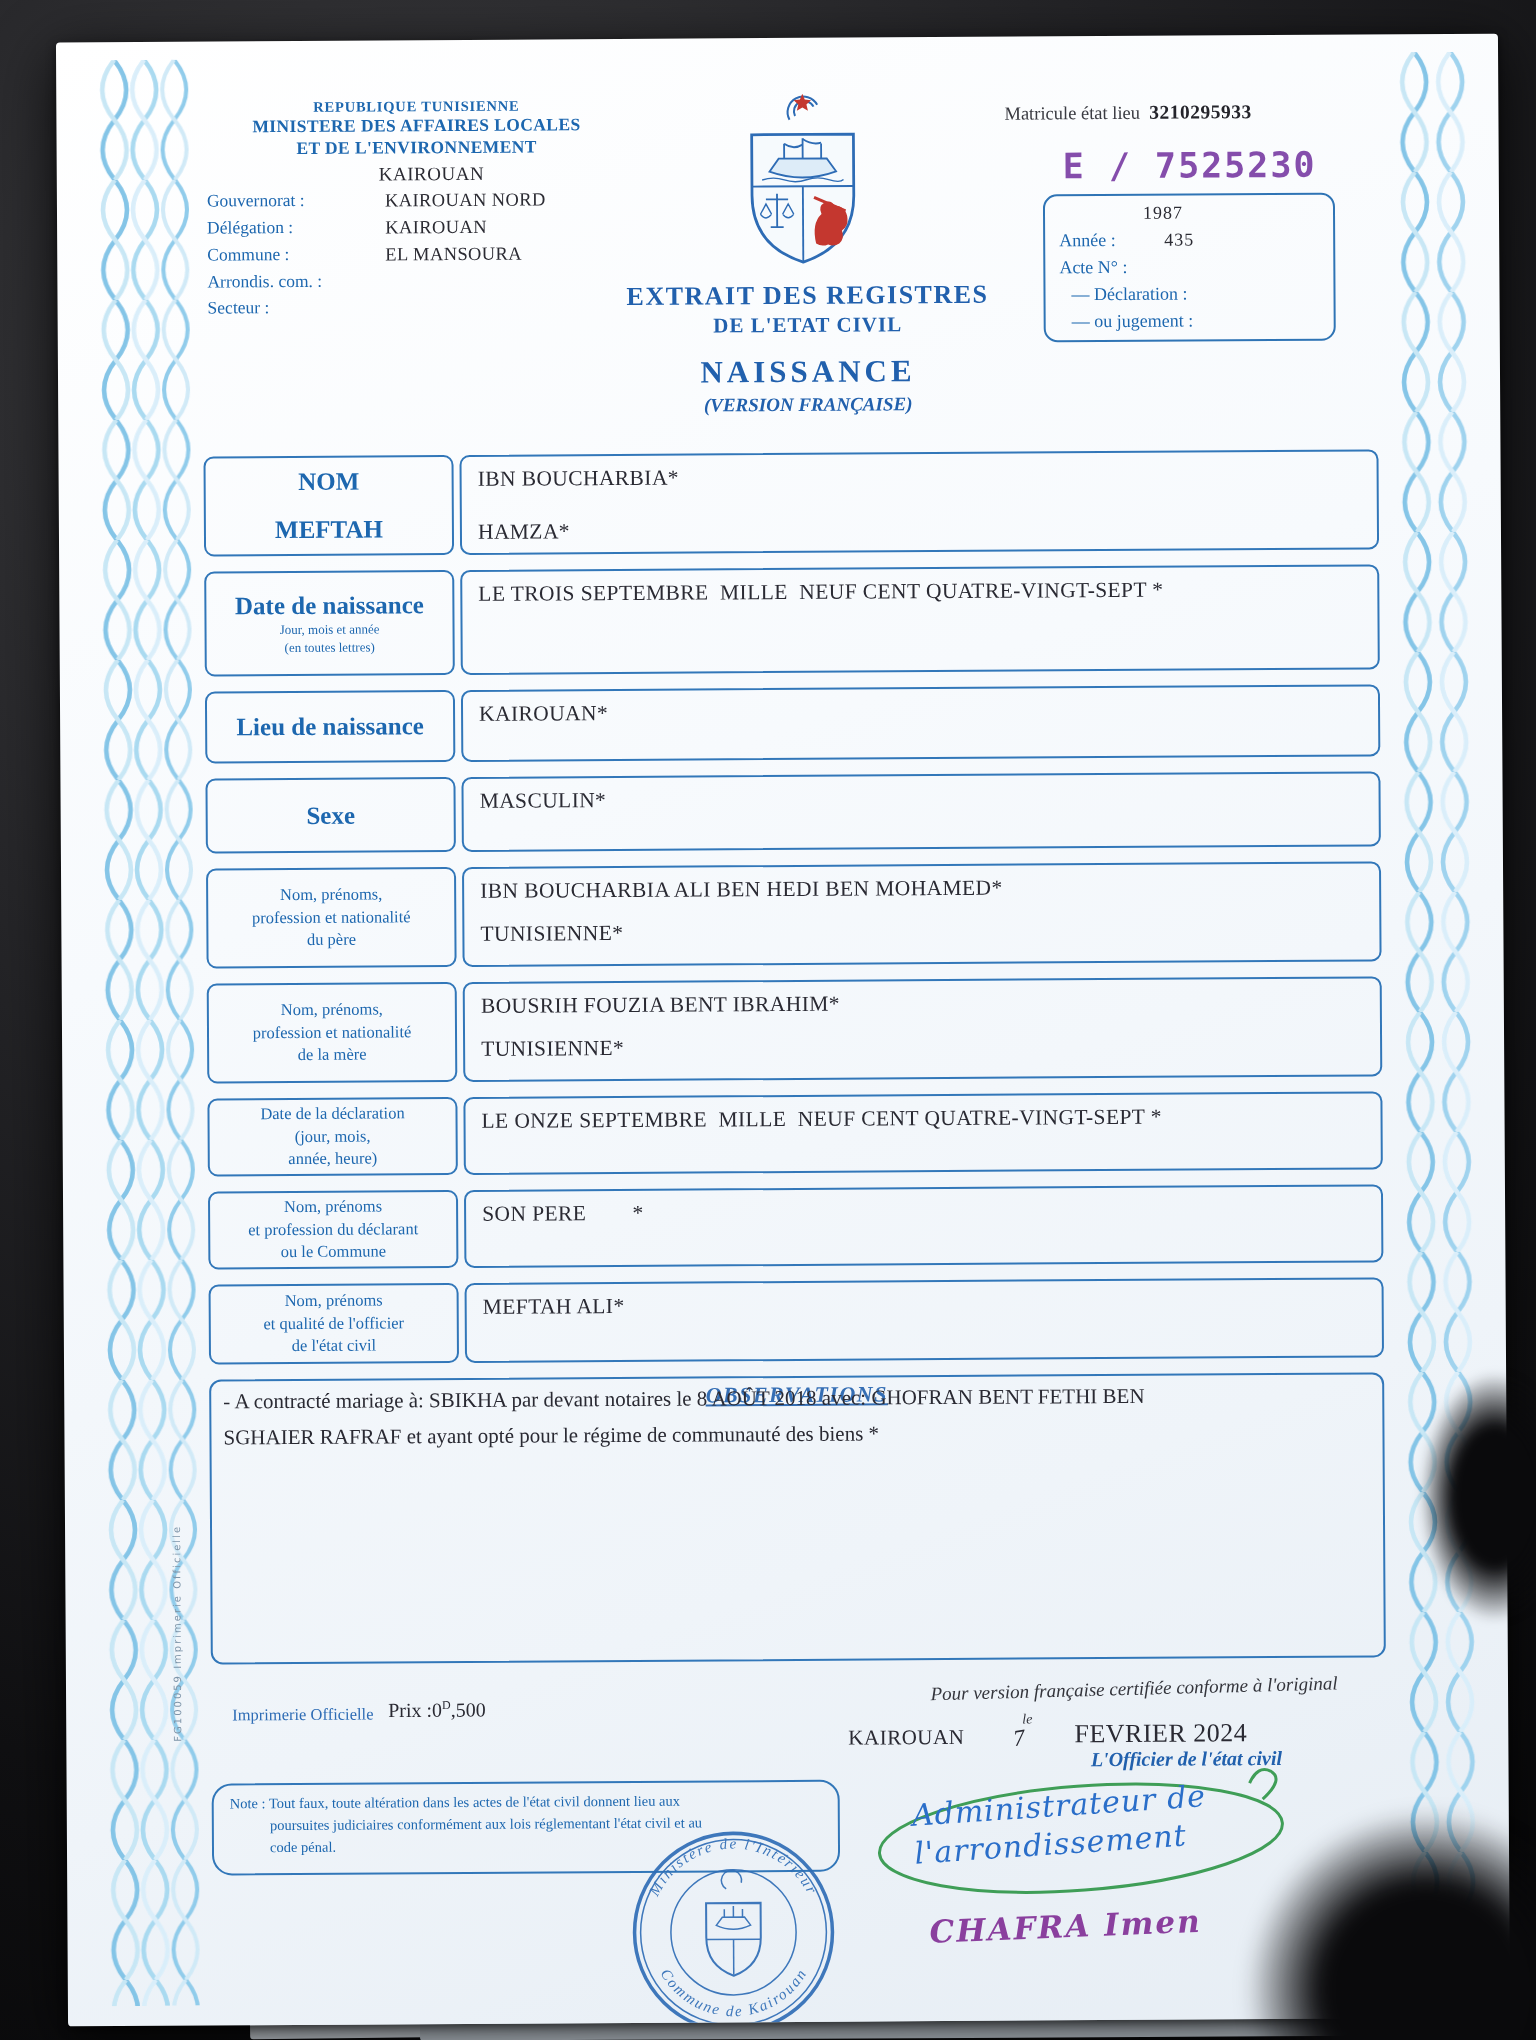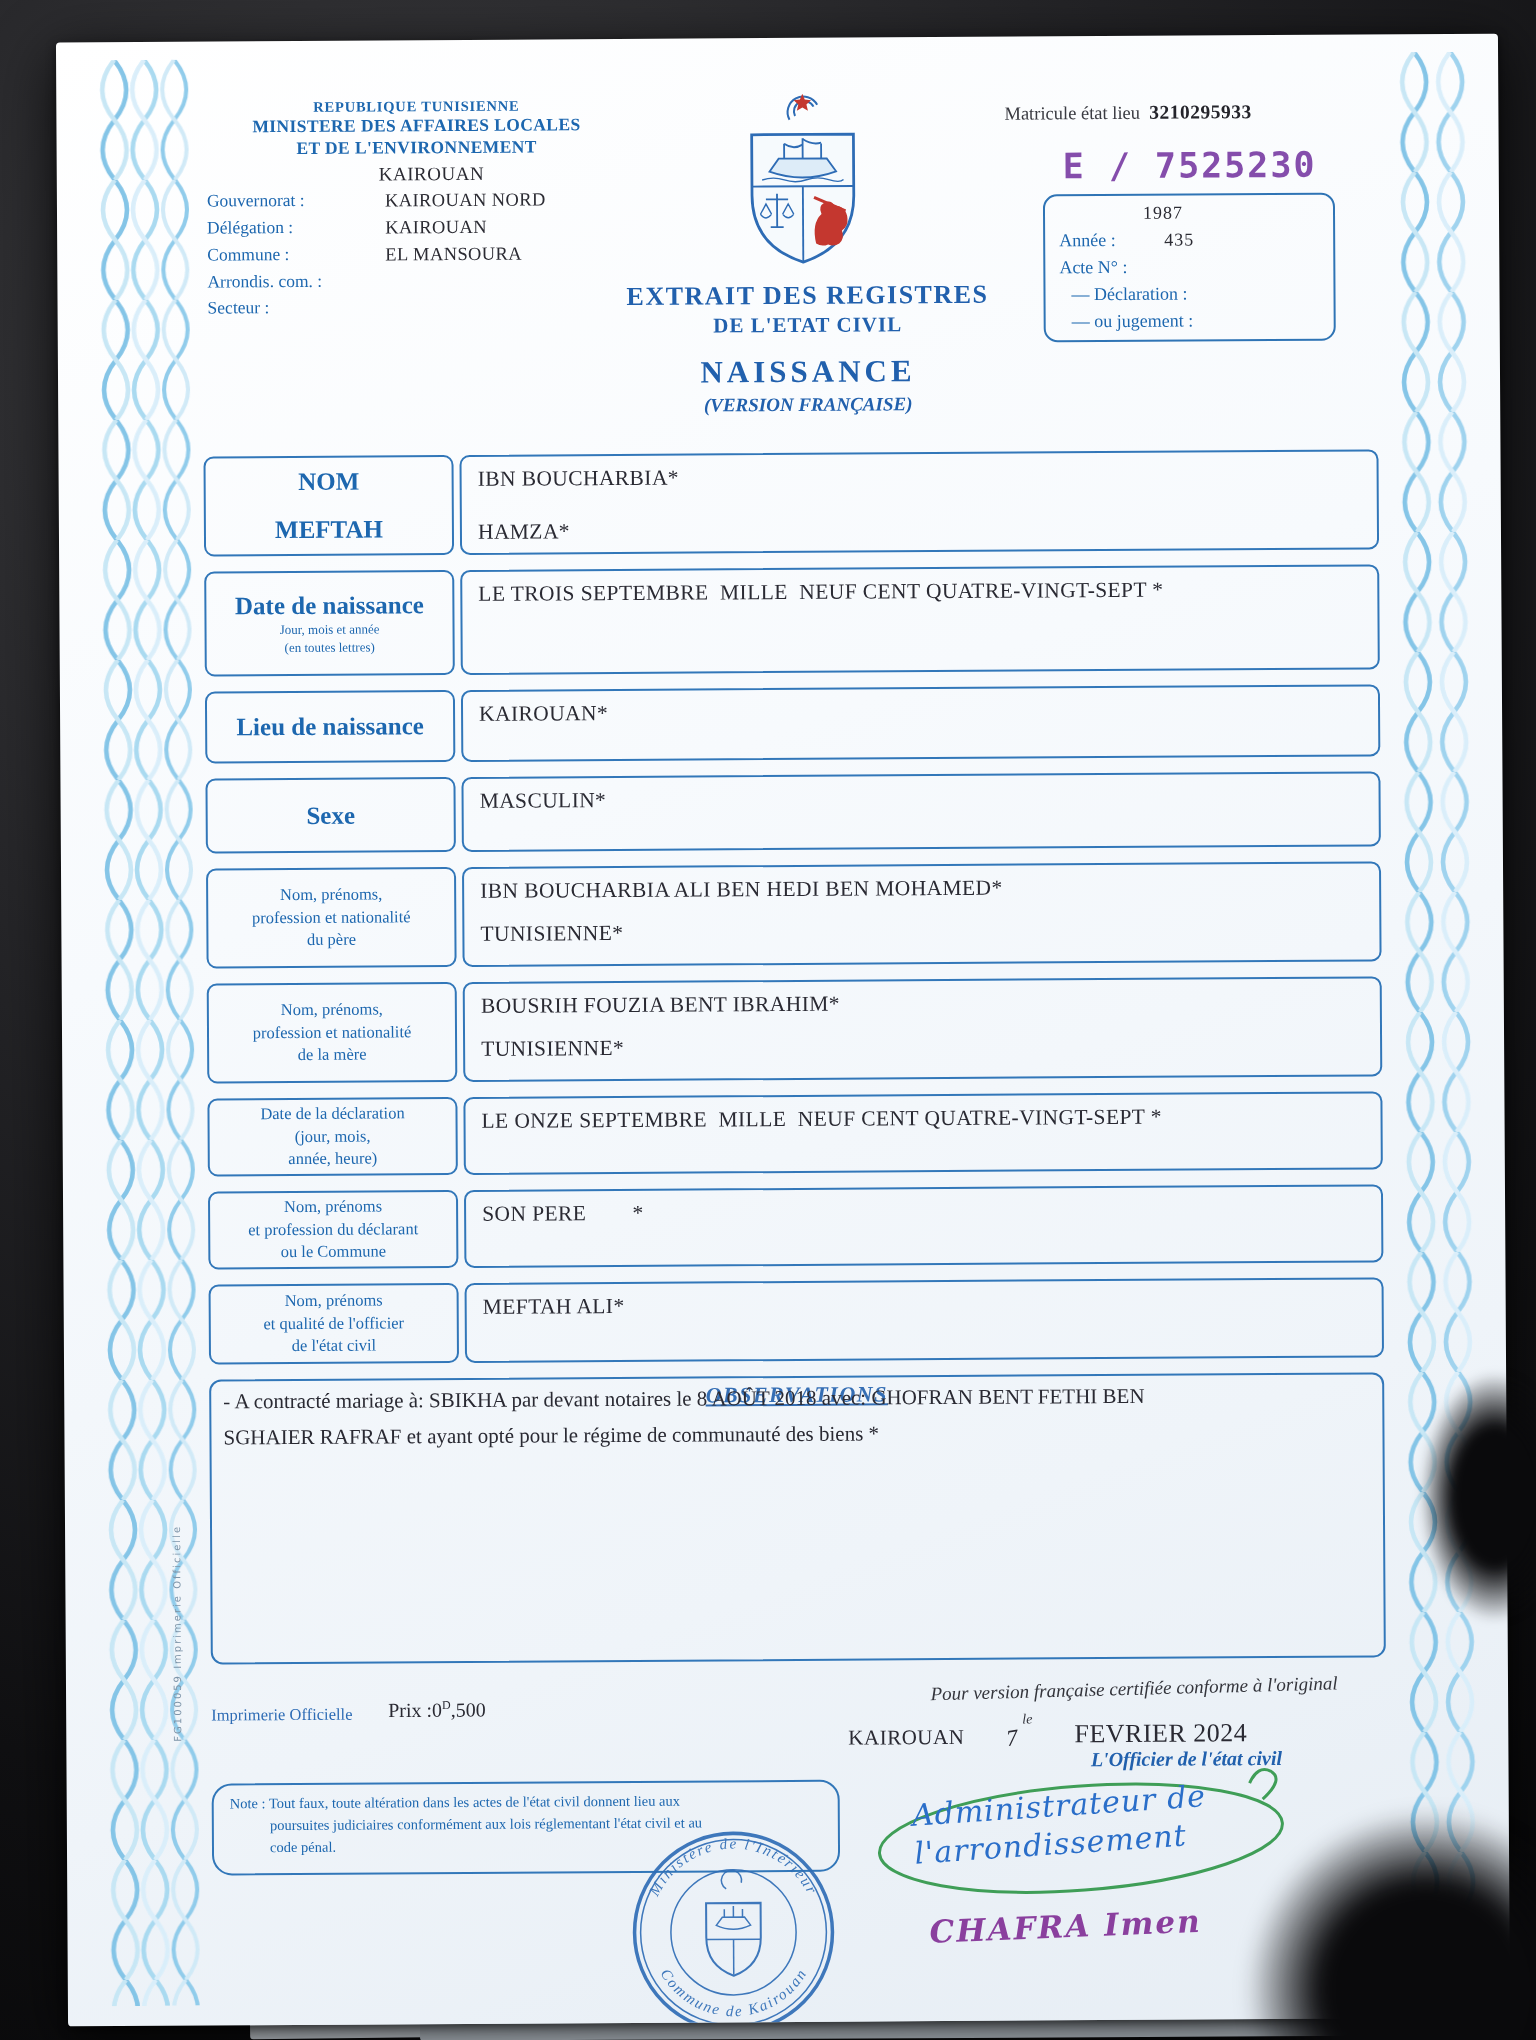--- a/index.html
+++ b/index.html
@@ -98,26 +98,26 @@
     font-size:22px;font-weight:bold;font-style:italic;letter-spacing:1.5px;
     color:#2160ad;text-decoration:underline;opacity:.9;
   }
   .obs-l1,.obs-l2{position:absolute;left:12px;font-size:21px;color:#2a2a33;white-space:pre;}
   .obs-l1{top:8px;}
   .obs-l2{top:44px;}
 
   
   .certification{position:absolute;left:806px;top:1642px;width:524px;text-align:center;
     font-style:italic;font-size:19px;color:#34353c;transform:rotate(-1.2deg);}
-  .imprimerie{position:absolute;left:145px;top:1664px;font-size:16.5px;color:#2e6cb5;}
+  .imprimerie{position:absolute;left:166px;top:1664px;font-size:16.5px;color:#2e6cb5;}
   .prix{position:absolute;left:322px;top:1658px;font-size:20px;color:#2a2a33;}
   .prix sup{font-size:12px;}
   .place-date{position:absolute;left:782px;top:1676px;display:flex;align-items:flex-end;gap:42px;color:#2a2a33;}
   .place{font-size:21px;letter-spacing:.5px;}
-  .le-day{display:flex;flex-direction:column;align-items:flex-start;line-height:1;}
+  .le-day{display:flex;flex-direction:column;align-items:center;line-height:1;}
   .le{font-style:italic;font-size:14px;color:#33343c;margin-left:16px;}
   .day{font-size:23px;transform:rotate(-8deg);font-style:italic;}
   .fdate{font-size:26px;letter-spacing:.5px;}
   .officer{position:absolute;left:910px;top:1712px;width:420px;text-align:center;
     font-size:20px;font-weight:bold;font-style:italic;color:#2160ad;}
   .note-box{
     position:absolute;left:145px;top:1742px;width:628px;height:92px;box-sizing:border-box;
     border:2px solid #3277b9;border-radius:20px;padding:8px 16px;
     font-size:14.5px;line-height:1.5;color:#1d67af;
   }

